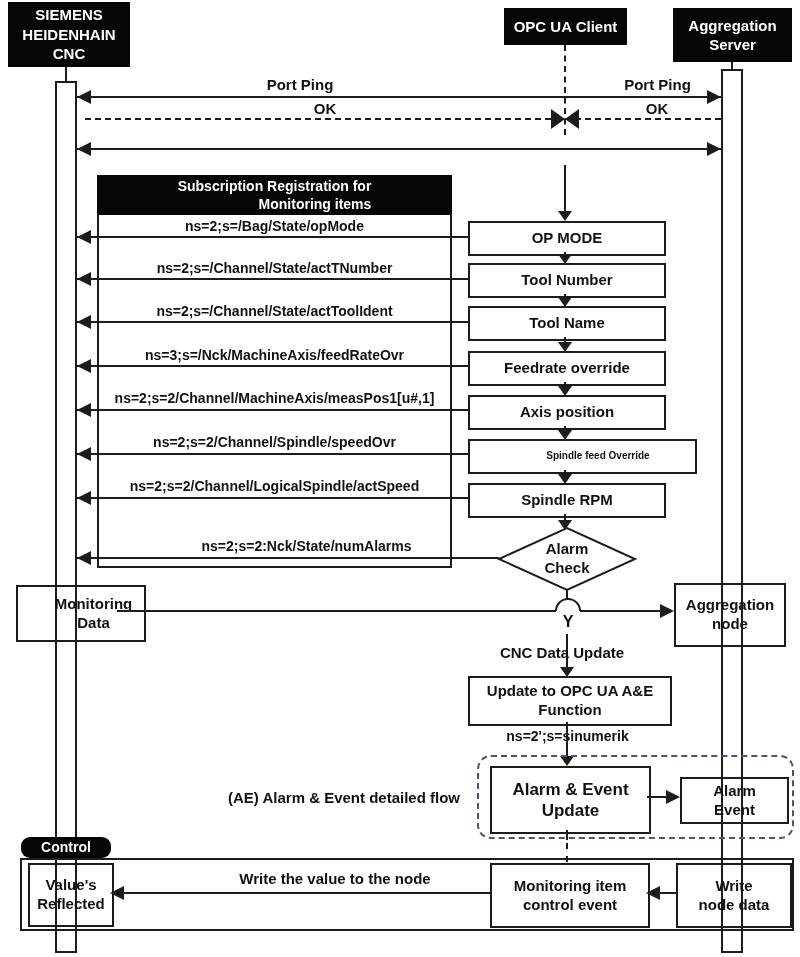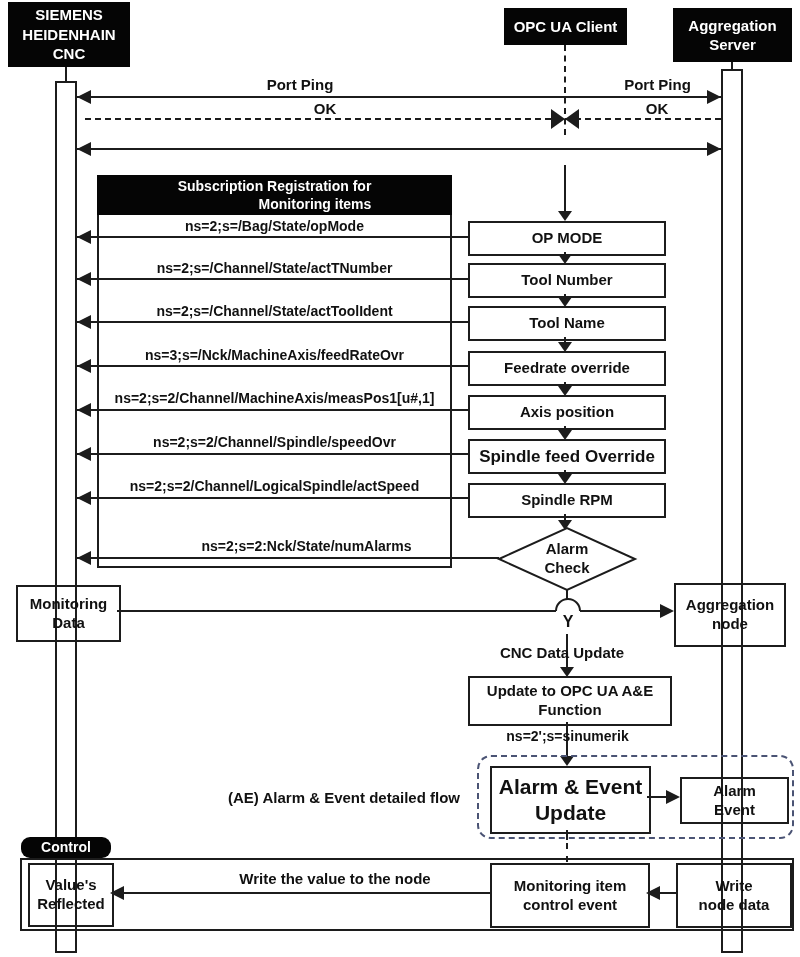--- a/index.html
+++ b/index.html
@@ -90,21 +90,21 @@
   <div class="hl" style="left:77px;top:497px;width:391px;"></div>
   <div class="ah-left" style="left:77px;top:491px;"></div>
   <div class="hl" style="left:77px;top:557px;width:422px;"></div>
   <div class="ah-left" style="left:77px;top:551px;"></div>
 
   <div class="box" style="left:468px;top:221px;width:194px;height:31px;font-size:15px;">OP MODE</div>
   <div class="box" style="left:468px;top:263px;width:194px;height:31px;font-size:15px;">Tool Number</div>
   <div class="box" style="left:468px;top:306px;width:194px;height:31px;font-size:15px;">Tool Name</div>
   <div class="box" style="left:468px;top:351px;width:194px;height:31px;font-size:15px;">Feedrate override</div>
   <div class="box" style="left:468px;top:395px;width:194px;height:31px;font-size:15px;">Axis position</div>
-  <div class="box" style="left:468px;top:439px;width:194px;height:31px;font-size:17px;">Spindle feed Override</div>
+  <div class="box" style="left:468px;top:439px;width:194px;height:31px;font-size:10px;padding-left:31px;">Spindle feed Override</div>
   <div class="box" style="left:468px;top:483px;width:194px;height:31px;font-size:15px;">Spindle RPM</div>
 
   <div class="vl" style="left:564px;top:252px;height:6px;"></div>
   <div class="ah-down" style="left:558px;top:254px;"></div>
   <div class="vl" style="left:564px;top:294px;height:7px;"></div>
   <div class="ah-down" style="left:558px;top:297px;"></div>
   <div class="vl" style="left:564px;top:337px;height:8px;"></div>
   <div class="ah-down" style="left:558px;top:342px;"></div>
   <div class="vl" style="left:564px;top:382px;height:7px;"></div>
   <div class="ah-down" style="left:558px;top:386px;"></div>
@@ -115,42 +115,42 @@
   <div class="vl" style="left:564px;top:514px;height:8px;"></div>
   <div class="ah-down" style="left:558px;top:520px;"></div>
 
   <svg class="layer" width="800" height="957" viewBox="0 0 800 957">
     <polygon points="499,559 567,528 635,559 567,590" fill="#fff" stroke="#1c1c1c" stroke-width="2"></polygon>
     <path d="M 556 611 A 12 12 0 0 1 580 611" fill="none" stroke="#1c1c1c" stroke-width="2"></path>
   </svg>
   <div class="box clear" style="left:517px;top:531px;width:100px;height:56px;border:none;font-size:15px;">Alarm
 Check</div>
 
-  <div class="box clear" style="left:16px;top:585px;width:101px;height:53px;font-size:15px;">Monitoring
+  <div class="box clear" style="left:16px;top:585px;width:101px;height:53px;font-size:15px;padding-left:25px;">Monitoring
 Data</div>
   <div class="box clear" style="left:674px;top:583px;width:108px;height:60px;font-size:15px;">Aggregation
 node</div>
   <div class="hl" style="left:117px;top:610px;width:439px;"></div>
   <div class="hl" style="left:580px;top:610px;width:82px;"></div>
   <div class="ah-right" style="left:660px;top:604px;"></div>
 
   <div class="vl" style="left:566px;top:590px;height:10px;"></div>
   <div class="lbl" style="left:554px;top:613px;width:28px;font-size:16px;">Y</div>
   <div class="vl" style="left:566px;top:634px;height:33px;"></div>
   <div class="ah-down" style="left:560px;top:667px;"></div>
   <div class="lbl" style="left:462px;top:644px;width:200px;font-size:15px;">CNC Data Update</div>
   <div class="box" style="left:468px;top:676px;width:200px;height:46px;font-size:15px;">Update to OPC UA A&amp;E
 Function</div>
   <div class="vl" style="left:566px;top:722px;height:35px;"></div>
   <div class="ah-down" style="left:560px;top:756px;"></div>
   <div class="lbl" style="left:480px;top:728px;width:175px;font-size:14px;">ns=2';s=sinumerik</div>
 
   <div class="abs" style="left:477px;top:755px;width:317px;height:84px;border:2px dashed #4a5374;border-radius:14px;box-sizing:border-box;"></div>
   <div class="lbl" style="left:208px;top:789px;width:252px;font-size:15px;text-align:right;">(AE) Alarm &amp; Event detailed flow</div>
-  <div class="box" style="left:490px;top:766px;width:157px;height:64px;border-width:2.5px;font-size:21px;">Alarm &amp; Event
+  <div class="box" style="left:490px;top:766px;width:157px;height:64px;border-width:2.5px;font-size:17px;">Alarm &amp; Event
 Update</div>
   <div class="hl" style="left:647px;top:796px;width:21px;"></div>
   <div class="ah-right" style="left:666px;top:790px;"></div>
   <div class="box clear" style="left:680px;top:777px;width:105px;height:43px;font-size:15px;">Alarm
 Event</div>
   <div class="vl" style="left:566px;top:830px;height:10px;"></div>
   <div class="dash-v" style="left:566px;top:843px;height:19px;"></div>
 
   <div class="blackbox" style="left:21px;top:837px;width:90px;height:21px;font-size:14px;border-radius:9px;">Control</div>
   <div class="frame" style="left:20px;top:858px;width:774px;height:73px;"></div>

